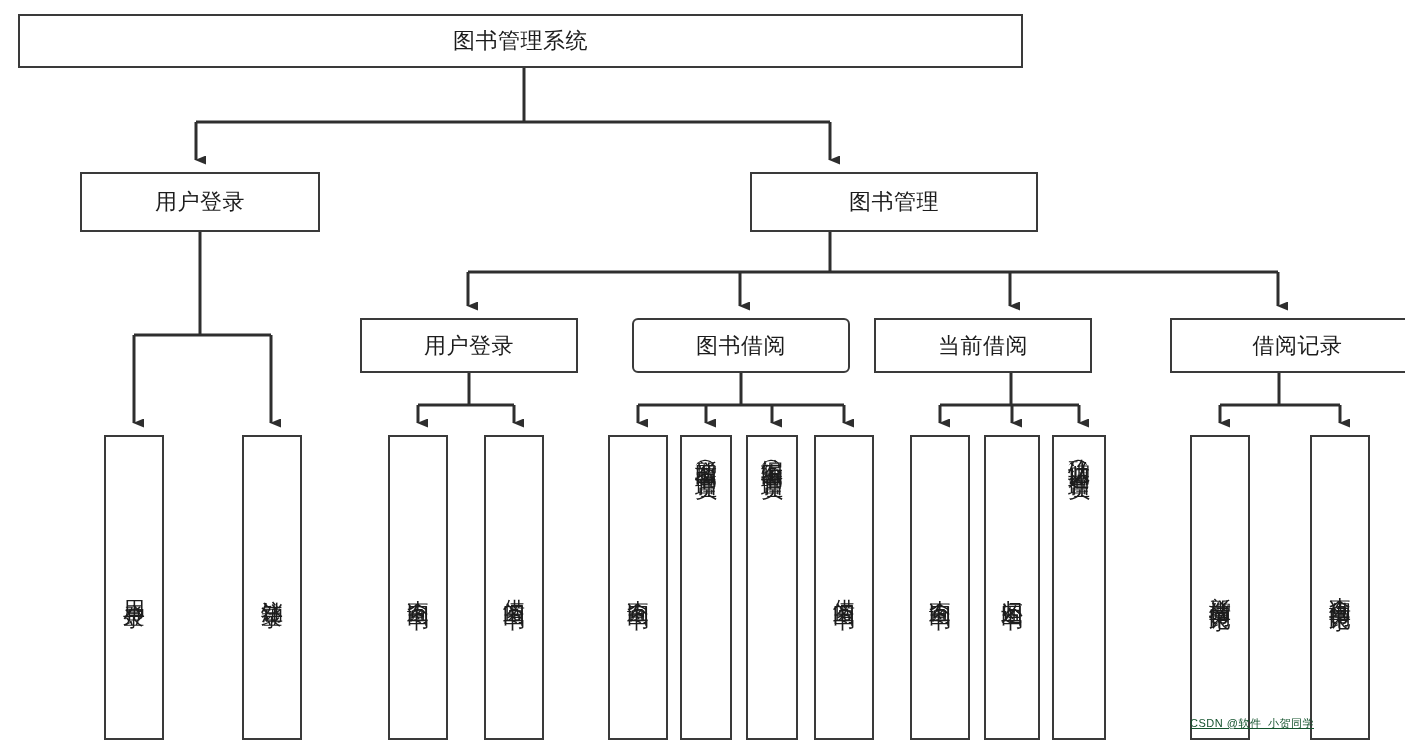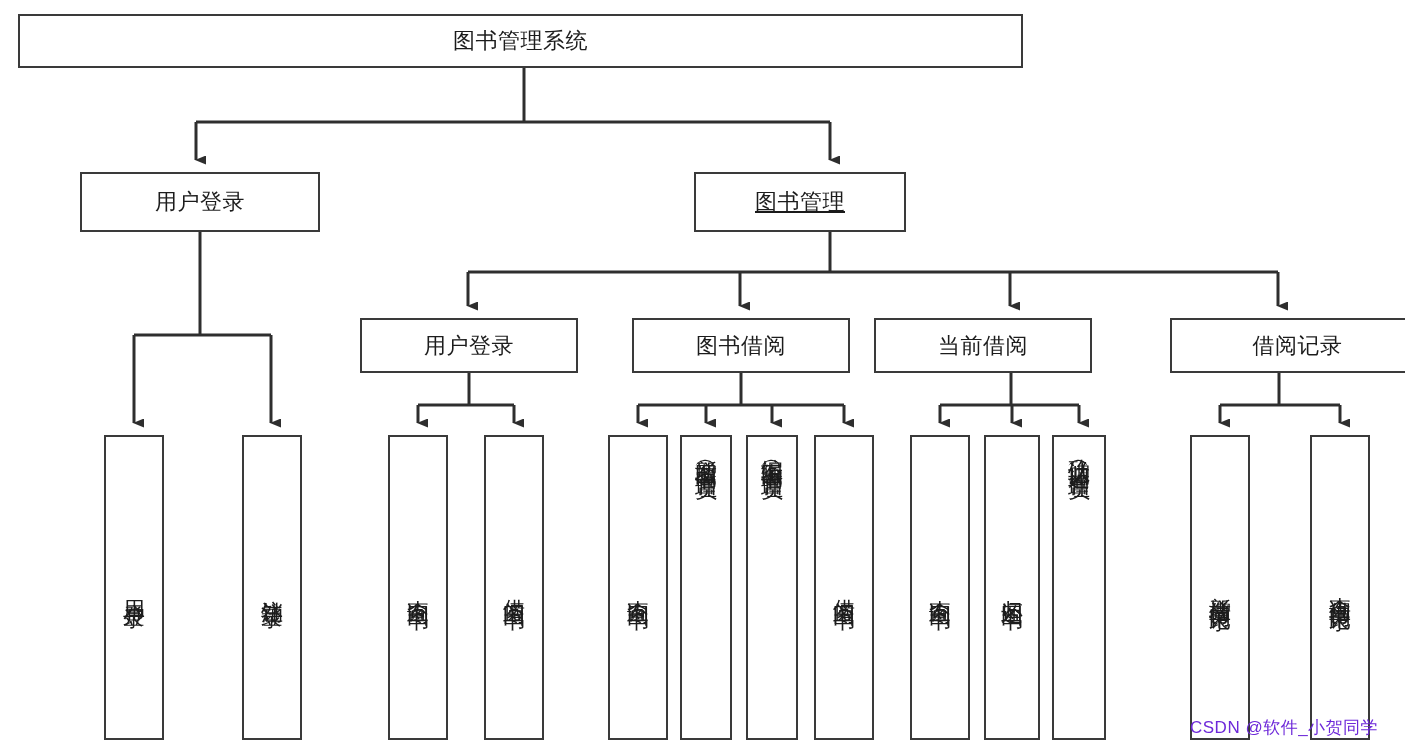--- a/index.html
+++ b/index.html
@@ -55,24 +55,25 @@
     line-height: 1.0;
     letter-spacing: 3px;
     font-size: 22px;
   }
   .node.vert.topalign {
     align-items: flex-start;
     padding-top: 4px;
   }
   .watermark {
     position: absolute;
-    font-size: 17px;
-    color: #6d28d9;
+    font-size: 11px;
+    color: #14532d;
     letter-spacing: 0.5px;
     white-space: nowrap;
+    text-decoration: underline;
   }
 </style>
 </head>
 <body>
 
 <div id="canvas">
 
   <svg class="wires" viewBox="0 0 1405 747" xmlns="http://www.w3.org/2000/svg">
     <defs>
       <marker id="arrowhead" markerWidth="9" markerHeight="11" refX="4.5" refY="10" orient="auto" markerUnits="userSpaceOnUse">
@@ -116,27 +117,27 @@
       </g>
   </svg>
 
   <div id="nodes-layer">
       <div class="node" style="left: 18px; top: 14px; width: 1005px; height: 54px;">
         <span class="label">图书管理系统</span>
       </div>
       <div class="node" style="left: 80px; top: 172px; width: 240px; height: 60px;">
         <span class="label">用户登录</span>
       </div>
-      <div class="node" style="left: 694px; top: 172px; width: 212px; height: 60px; text-decoration: underline;">
+      <div class="node" style="left: 750px; top: 172px; width: 288px; height: 60px;">
         <span class="label">图书管理</span>
       </div>
       <div class="node" style="left: 360px; top: 318px; width: 218px; height: 55px;">
         <span class="label">用户登录</span>
       </div>
-      <div class="node" style="left: 632px; top: 318px; width: 218px; height: 55px;">
+      <div class="node" style="left: 632px; top: 318px; width: 218px; height: 55px; border-radius: 6px;">
         <span class="label">图书借阅</span>
       </div>
       <div class="node" style="left: 874px; top: 318px; width: 218px; height: 55px;">
         <span class="label">当前借阅</span>
       </div>
       <div class="node" style="left: 1170px; top: 318px; width: 255px; height: 55px;">
         <span class="label">借阅记录</span>
       </div>
       <div class="node vert" style="left: 104px; top: 435px; width: 60px; height: 305px;">
         <span class="label">用户登录</span>

